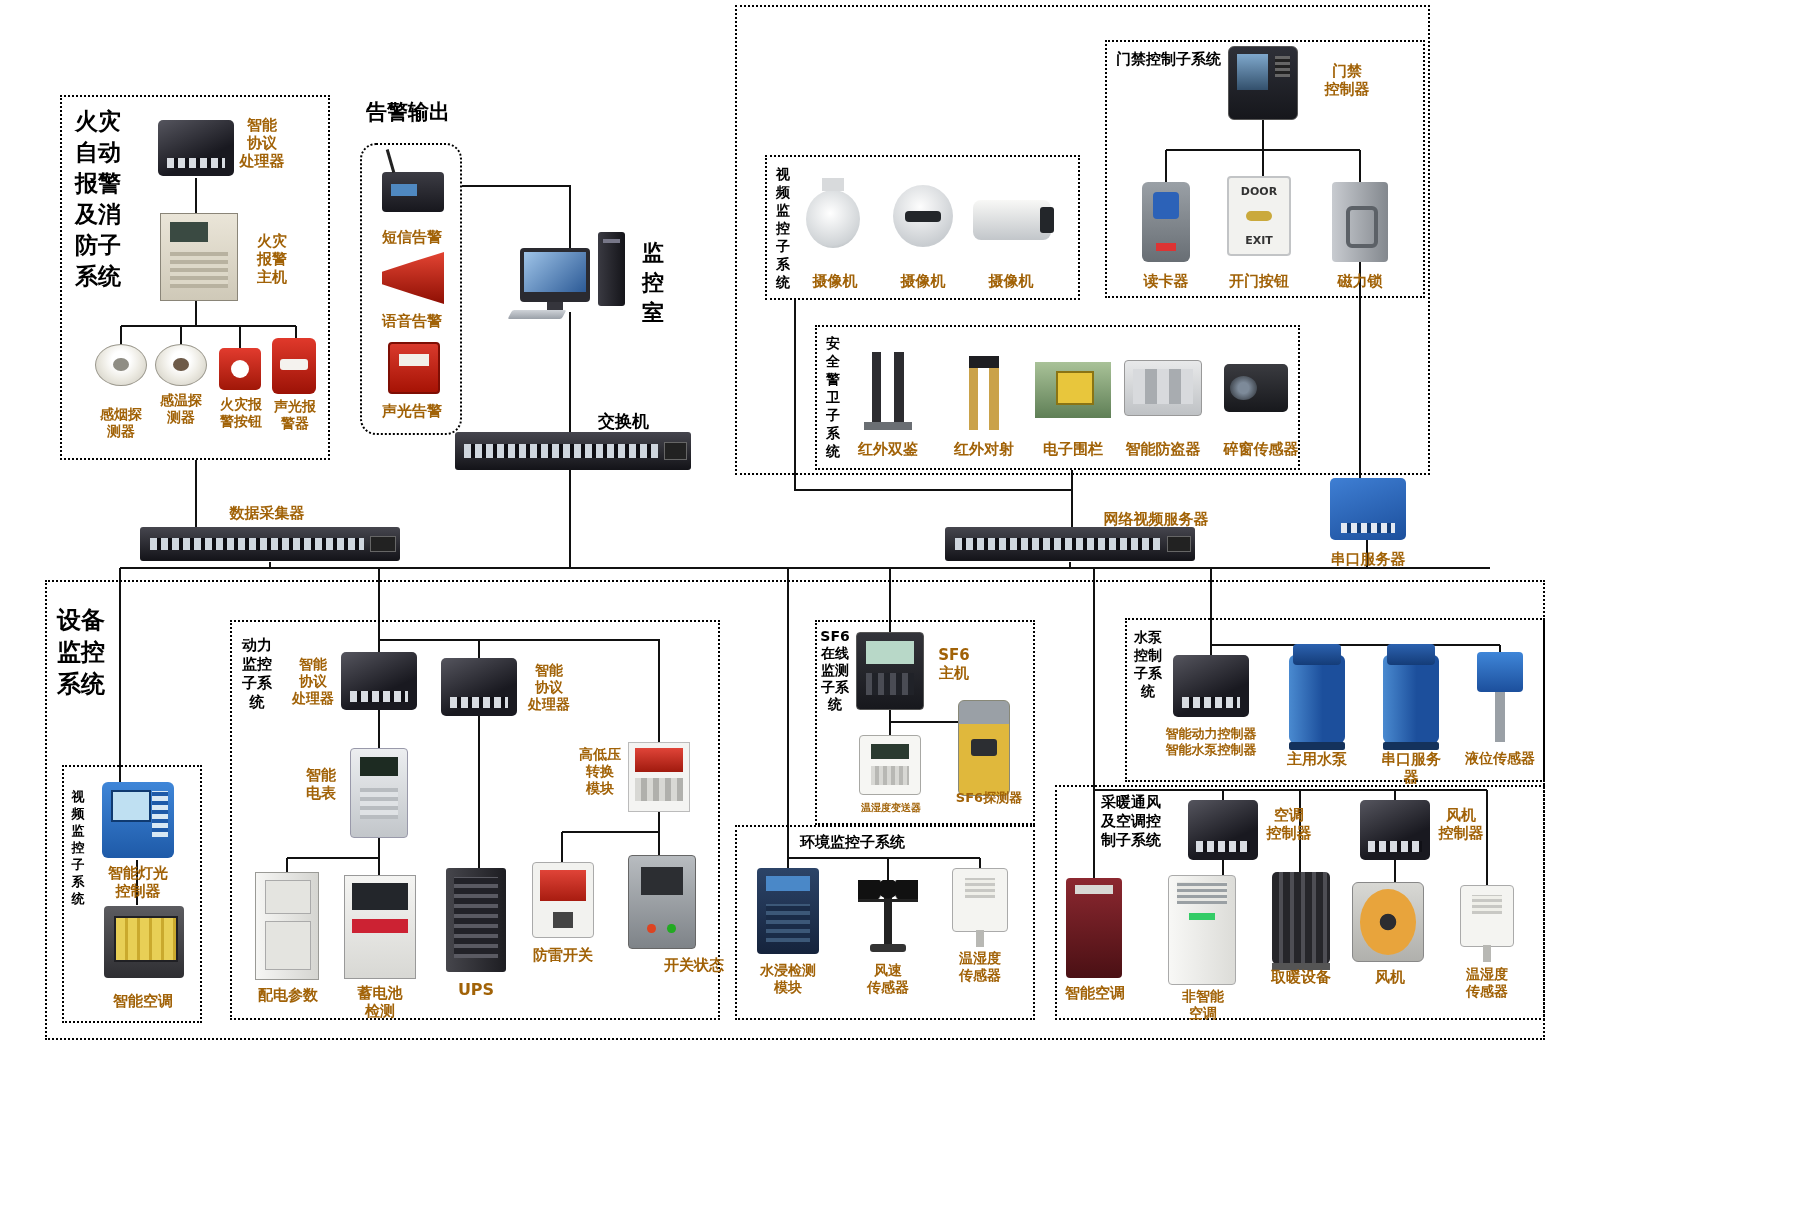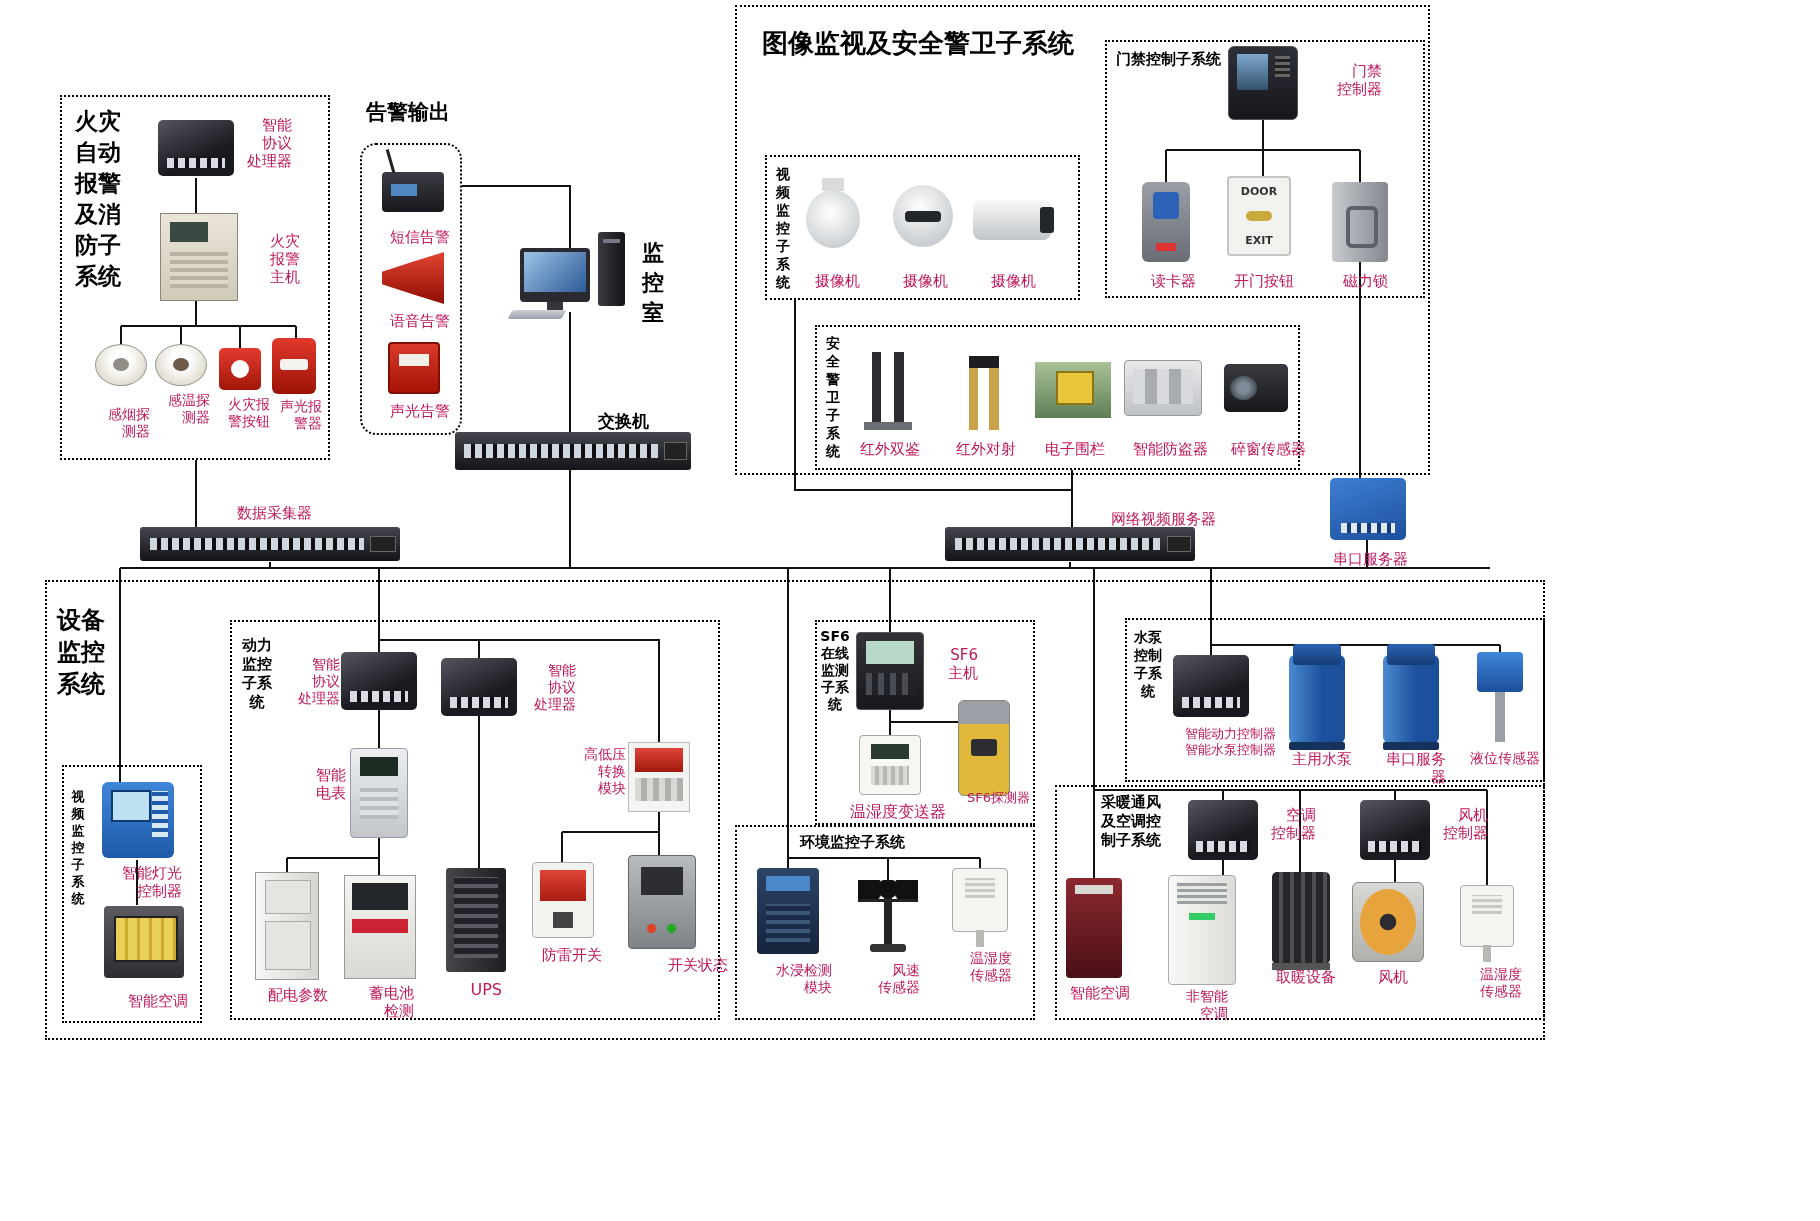--- a/index.html
+++ b/index.html
@@ -3,21 +3,21 @@
 <meta charset="utf-8">
 <style>
   html,body{margin:0;padding:0;background:#fff;}
   body{font-family:"DejaVu Sans","Liberation Sans",sans-serif;}
   .canvas{position:relative;width:1820px;height:1221px;background:#fff;overflow:hidden;}
   .wires{position:absolute;left:0;top:0;z-index:1;}
   .wires line,.wires polyline{stroke:#111;stroke-width:2;fill:none;}
   .dbox{position:absolute;border:2px dotted #000;z-index:2;box-sizing:border-box;}
   .rnd{border-radius:16px;}
   .dev{position:absolute;z-index:3;box-sizing:border-box;}
-  .lbl{position:absolute;z-index:4;font-weight:normal;font-size:15px;line-height:1.2;text-align:right;white-space:pre-line;color:#be185d;}
+  .lbl{position:absolute;z-index:4;font-weight:bold;font-size:15px;line-height:1.2;text-align:center;white-space:pre-line;color:#a16207;}
   .vlbl{position:absolute;z-index:4;font-weight:bold;white-space:pre-line;text-align:center;color:#000;}
   .btitle{position:absolute;z-index:4;font-weight:bold;color:#000;white-space:pre-line;}
 
   
   .netbox{background:linear-gradient(155deg,#55555e,#191920 65%);border-radius:5px;}
   .netbox::after{content:"";position:absolute;left:12%;bottom:14%;width:76%;height:18%;background:repeating-linear-gradient(90deg,#d8dce2 0 7px,#101016 7px 11px);}
   .firehost{background:linear-gradient(#eae5d8,#cfc9b8);border:1px solid #8a8578;}
   .firehost::before{content:"";position:absolute;left:12%;top:9%;width:50%;height:24%;background:#3a4a42;}
   .firehost::after{content:"";position:absolute;left:12%;top:44%;width:76%;height:42%;background:repeating-linear-gradient(0deg,#b8b2a0 0 4px,#ddd8c8 4px 8px);}
   .disc{border-radius:50%;background:radial-gradient(circle at 50% 38%,#fff 25%,#eceae2 55%,#c9c6ba);border:1px solid #9a978c;}
@@ -232,21 +232,20 @@
   <div class="dev monitor" style="left:520px;top:248px;width:70px;height:54px"></div>
   <div class="dev kbd" style="left:510px;top:310px;width:54px;height:9px"></div>
   <div class="dev tower" style="left:598px;top:232px;width:27px;height:74px"></div>
   <div class="vlbl" style="left:638px;top:238px;width:30px;font-size:22px;line-height:30px">监
 控
 室</div>
   <div class="dev switchbar" style="left:455px;top:432px;width:236px;height:38px"></div>
   <div class="btitle" style="left:598px;top:410px;font-size:17px">交换机</div>
 
   <div class="dbox" style="left:735px;top:5px;width:695px;height:470px"></div>
-  <div class="btitle" style="left:762px;top:26px;font-size:26px">图像监视及安全警卫子系统</div>
 
   <div class="dbox" style="left:1105px;top:40px;width:320px;height:258px"></div>
   <div class="btitle" style="left:1116px;top:50px;font-size:15px">门禁控制子系统</div>
   <div class="dev facepanel" style="left:1228px;top:46px;width:70px;height:74px"></div>
   <div class="lbl" style="left:1312px;top:62px;width:70px">门禁
 控制器</div>
   <div class="dev reader" style="left:1142px;top:182px;width:48px;height:80px"></div>
   <div class="lbl" style="left:1136px;top:272px;width:60px">读卡器</div>
   <div class="dev doorbtn" style="left:1227px;top:176px;width:64px;height:80px">
     <span>DOOR</span>
@@ -352,21 +351,21 @@
   <div class="dbox" style="left:815px;top:620px;width:220px;height:205px"></div>
   <div class="vlbl" style="left:818px;top:628px;width:34px;font-size:14px;line-height:17px">SF6
 在线
 监测
 子系
 统</div>
   <div class="dev sf6host" style="left:856px;top:632px;width:68px;height:78px"></div>
   <div class="lbl" style="left:930px;top:646px;width:48px">SF6
 主机</div>
   <div class="dev thbox" style="left:859px;top:735px;width:62px;height:60px"></div>
-  <div class="lbl" style="left:836px;top:802px;width:110px;font-size:16px">温湿度变送器</div>
+  <div class="lbl" style="left:836px;top:802px;width:110px;font-size:10px">温湿度变送器</div>
   <div class="dev sf6det" style="left:958px;top:700px;width:52px;height:96px"></div>
   <div class="lbl" style="left:948px;top:790px;width:82px;font-size:13px">SF6探测器</div>
 
   <div class="dbox" style="left:735px;top:825px;width:300px;height:195px"></div>
   <div class="btitle" style="left:800px;top:833px;font-size:15px">环境监控子系统</div>
   <div class="dev watermod" style="left:757px;top:868px;width:62px;height:86px"></div>
   <div class="lbl" style="left:744px;top:962px;width:88px;font-size:14px">水浸检测
 模块</div>
   <div class="dev anemo" style="left:858px;top:880px;width:60px;height:72px"></div>
   <div class="lbl" style="left:856px;top:962px;width:64px;font-size:14px">风速

